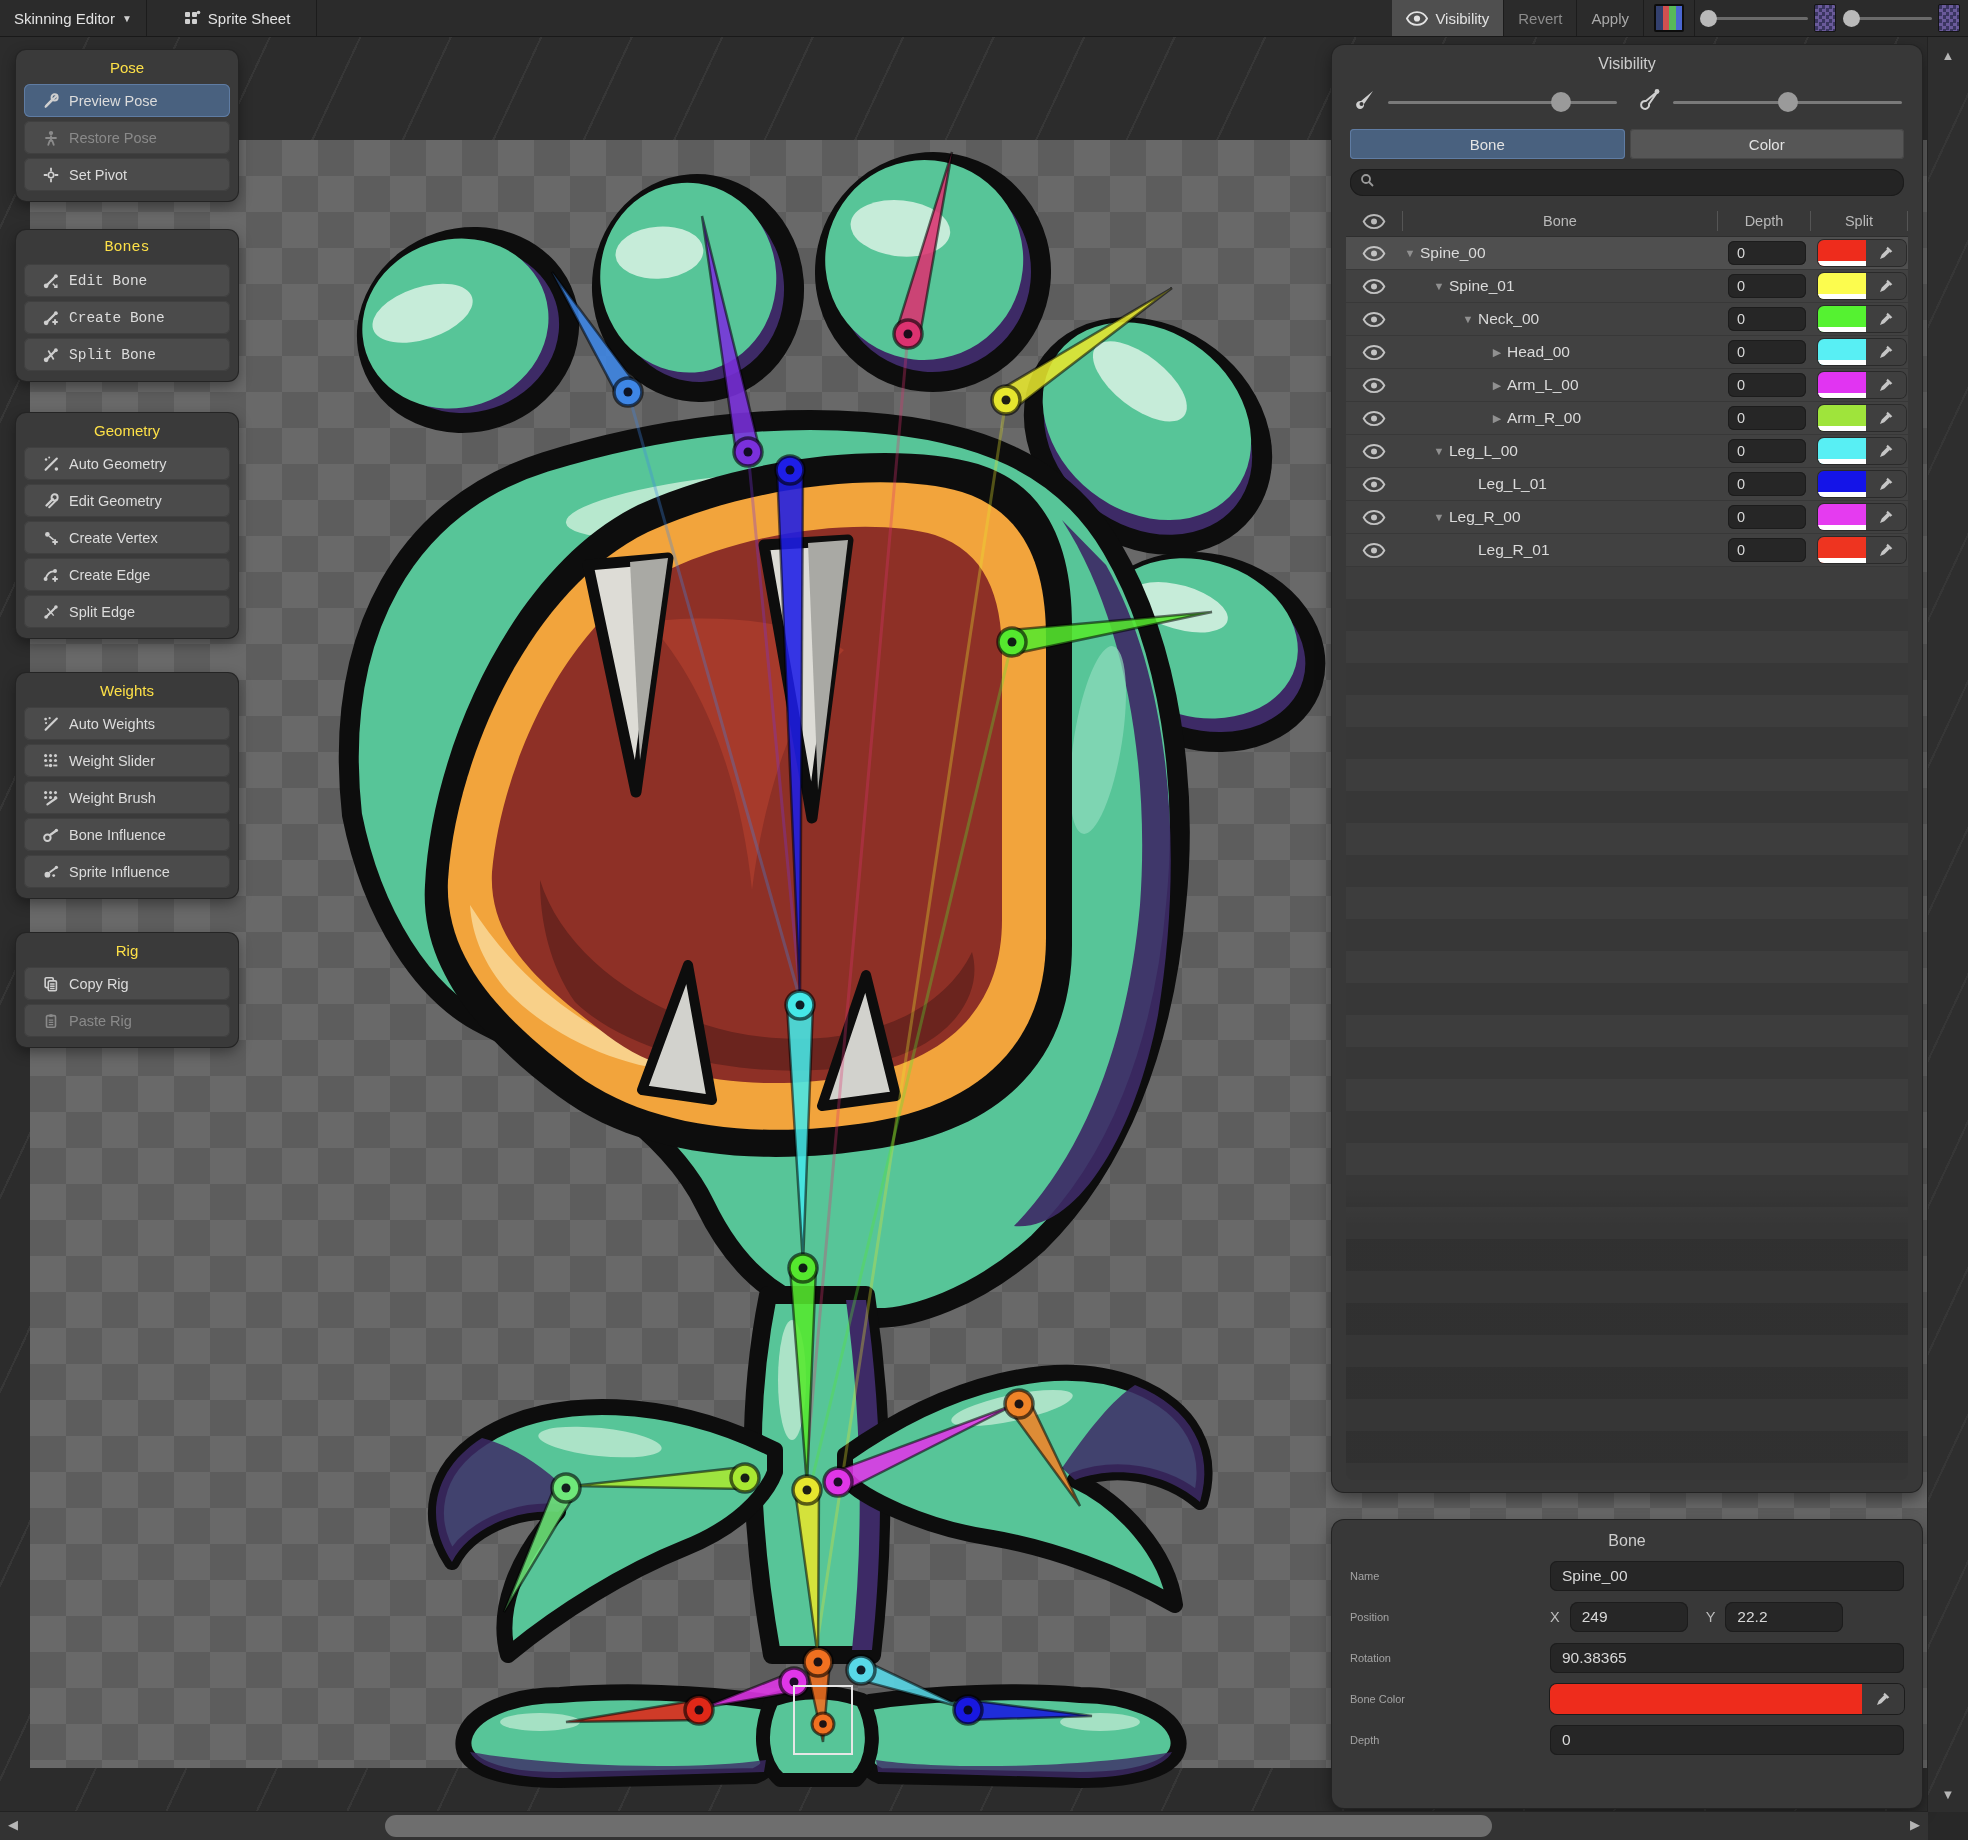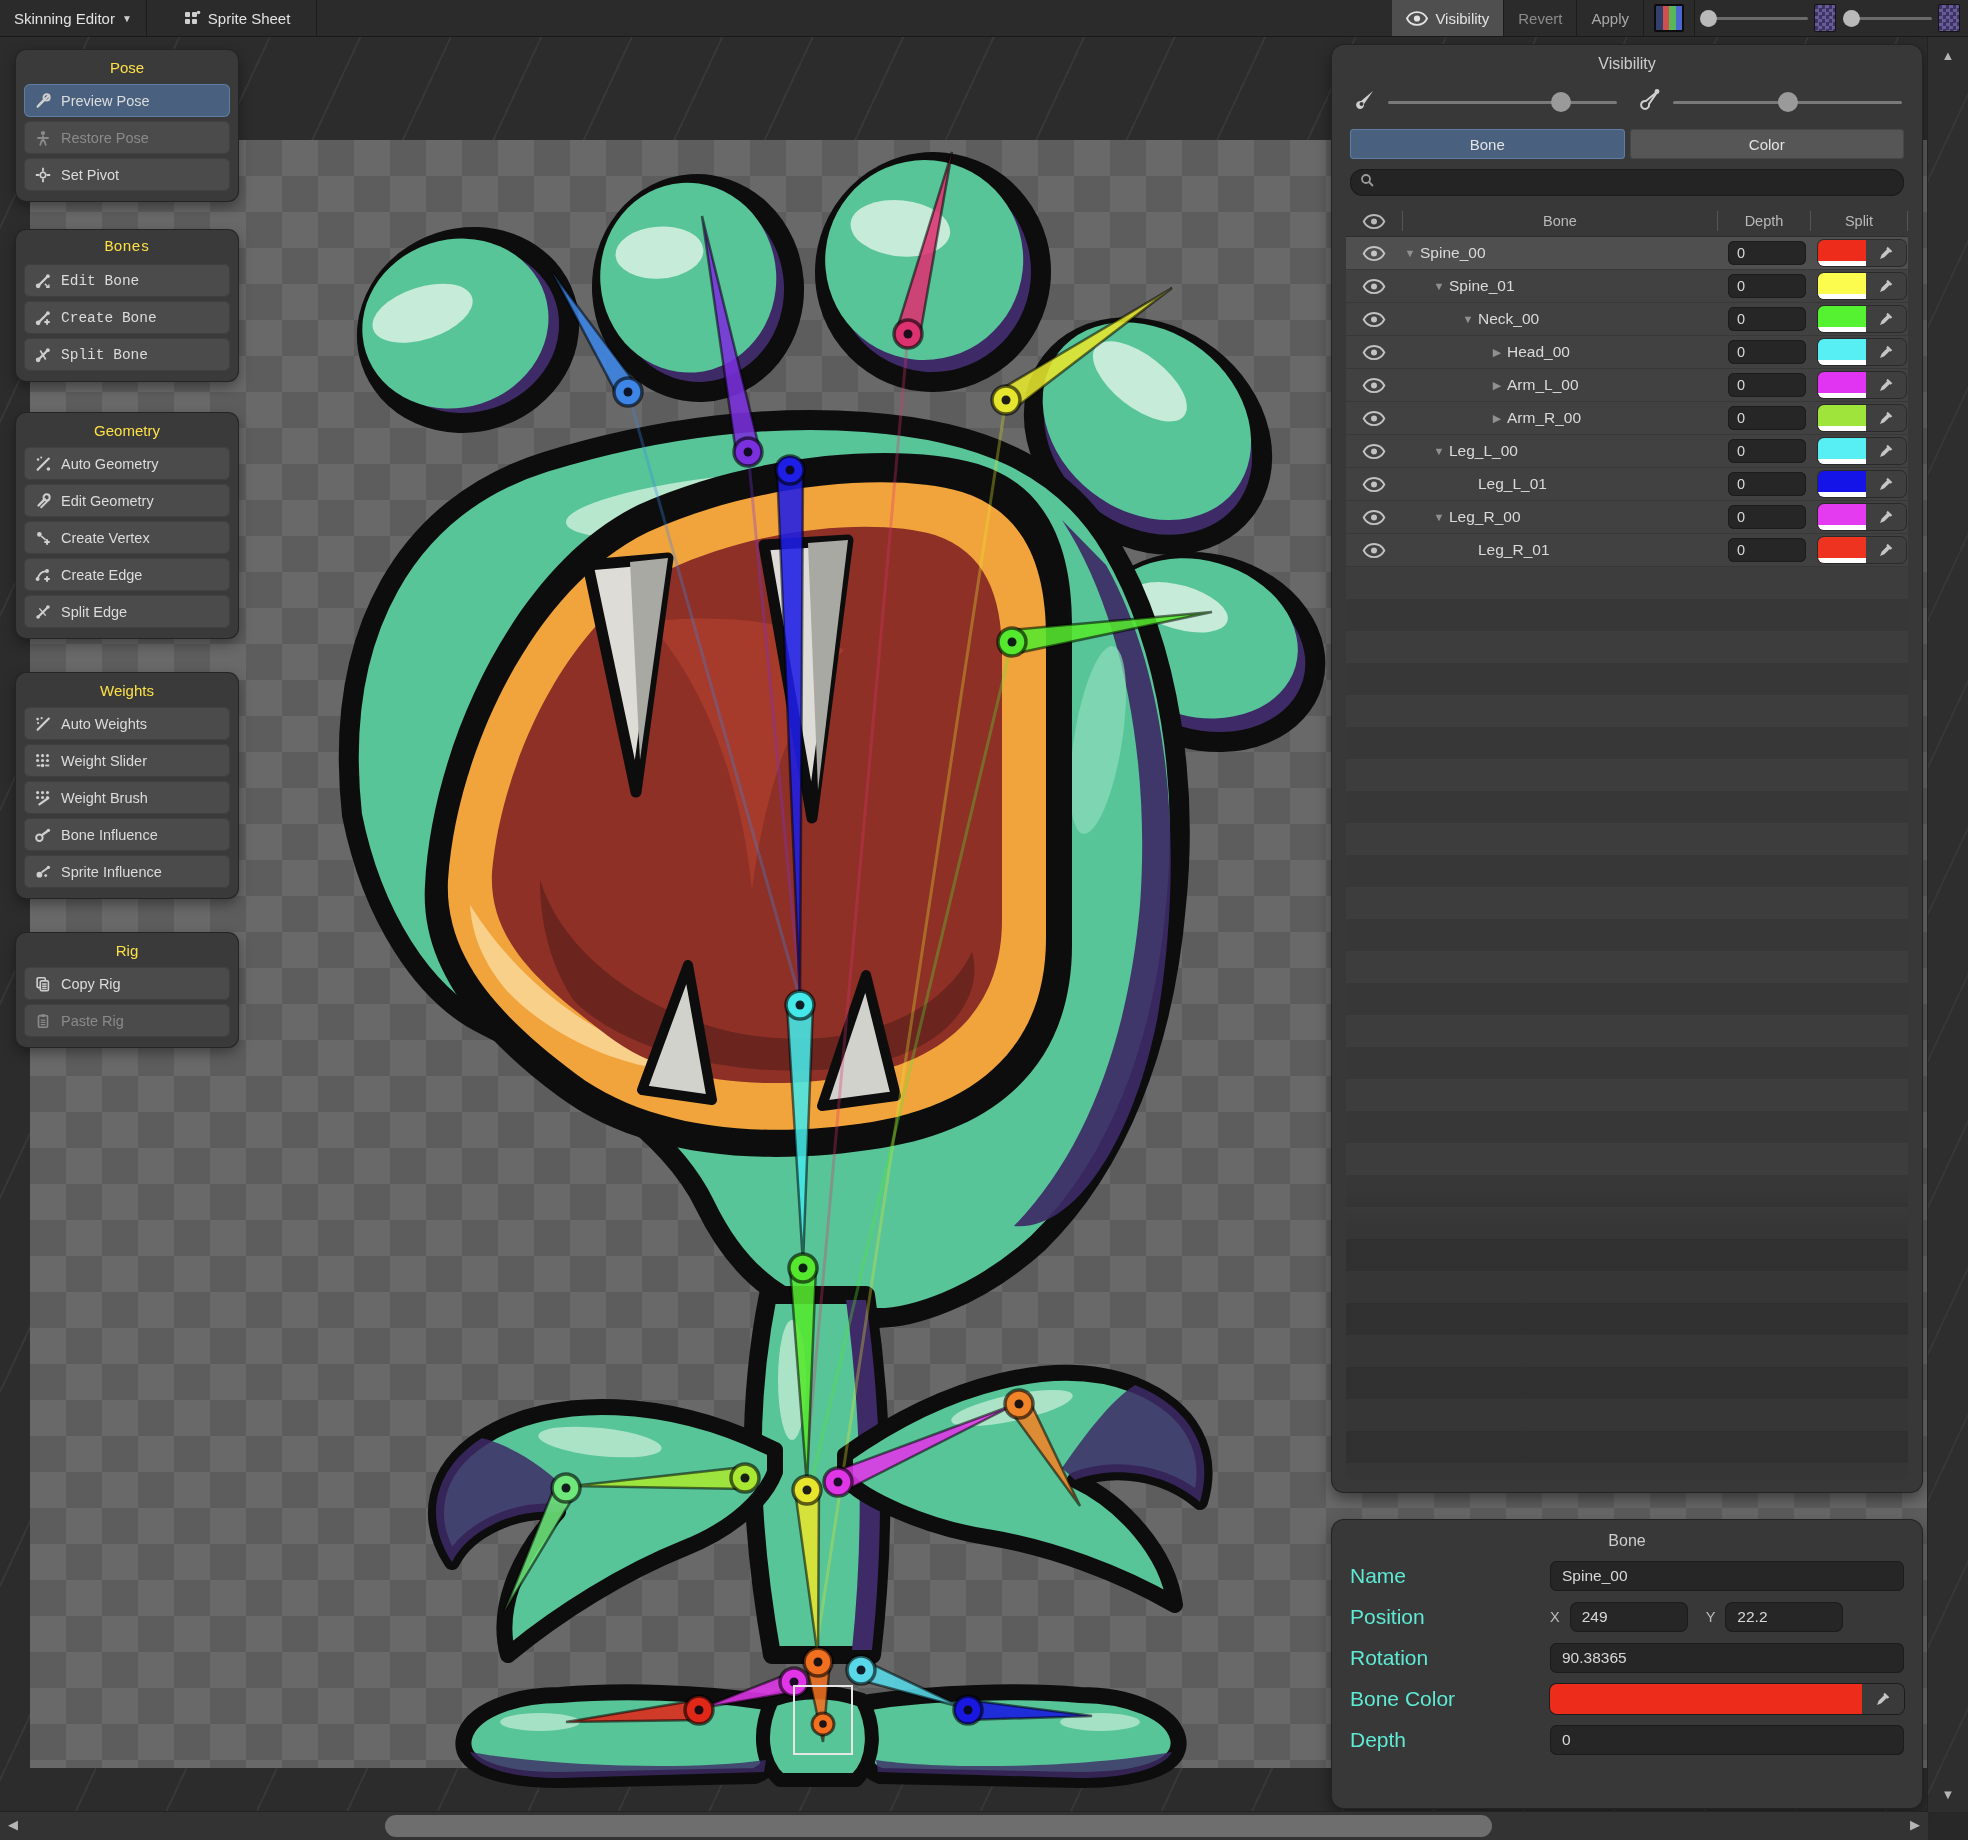--- a/index.html
+++ b/index.html
@@ -31,21 +31,21 @@
       background-image:repeating-linear-gradient(115deg,rgba(255,255,255,0) 0 80px,rgba(255,255,255,0.05) 80px 82px);z-index:1;}
   .checker{position:absolute;left:30px;top:104px;right:0;bottom:44px;
       background:repeating-conic-gradient(#696969 0% 25%,#5d5d5d 0% 50%);background-size:72px 72px;}
   svg.stage{position:absolute;inset:0;z-index:5;pointer-events:none;}
 
   
   .lpanel{position:absolute;left:16px;width:222px;background:#3a3a3a;border-radius:10px;
       box-shadow:0 0 0 1px #242424,0 5px 14px rgba(0,0,0,.4);z-index:30;padding:7px 8px 10px;box-sizing:border-box;}
   .lpanel h3{margin:2px 0 8px;font-size:15px;font-weight:400;color:#fde047;text-align:center;}
   .pbtn{display:flex;align-items:center;height:33px;background:#4b4b4b;border-radius:6px;margin-top:4px;
-      padding:0 8px;color:#dcdcdc;font-size:14.5px;box-shadow:inset 0 0 0 1px #404040;cursor:default;}
+      padding:0 16px;color:#dcdcdc;font-size:14.5px;box-shadow:inset 0 0 0 1px #404040;cursor:default;}
   .pbtn .bic{display:inline-flex;width:22px;justify-content:center;margin-right:7px;color:#cfcfcf;}
   .pbtn.sel{background:#49617f;box-shadow:inset 0 0 0 1px #5f7ca3;}
   .pbtn.dis{color:#8a8a8a;}
   .pbtn.dis .bic{color:#8a8a8a;}
   .bicon{width:18px;height:18px;}
 
   
   .rpanel{position:absolute;left:1332px;width:590px;background:#383838;border-radius:12px;
       box-shadow:0 0 0 1px #232323,0 6px 16px rgba(0,0,0,.45);z-index:30;box-sizing:border-box;}
   #visibility-panel{top:45px;height:1447px;display:flex;flex-direction:column;padding:8px 14px 12px;}
@@ -78,21 +78,21 @@
   .swatch{width:48px;height:26px;position:relative;display:inline-block;}
   .swatch:after{content:"";position:absolute;left:0;right:0;bottom:0;height:5px;background:#fff;}
   .dropper{flex:1;display:flex;align-items:center;justify-content:center;height:26px;background:#3f3f3f;}
   .vfiller{flex:1;border-radius:0 0 8px 8px;
       background:linear-gradient(180deg,rgba(0,0,0,0) 0 620px,rgba(0,0,0,0.12) 660px 100%),
                  repeating-linear-gradient(180deg,#3d3d3d 0 32px,#373737 32px 64px);}
 
   
   #bone-panel{top:1520px;height:288px;padding:10px 18px;}
   .brow{display:flex;align-items:center;height:32px;margin-bottom:9px;}
-  .blabel{width:200px;font-size:21px;color:#5eead4;}
+  .blabel{width:200px;font-size:11px;color:#a3a3a3;}
   .bval{flex:1;height:30px;background:#262626;border-radius:7px;box-shadow:inset 0 0 0 1px #1c1c1c;
       color:#d8d8d8;font-size:15.5px;line-height:30px;padding-left:12px;box-sizing:border-box;}
   .axis{font-size:14.5px;color:#bdbdbd;margin:0 10px 0 0;}
   .axis.y{margin-left:18px;}
   .smallval{width:118px;flex:none;border-radius:8px;}
   .colorbar{flex:1;height:30px;border-radius:7px;overflow:hidden;display:flex;box-shadow:0 0 0 1px #1c1c1c;}
   .colorfill{flex:1;}
   .colorbar .dropper{width:42px;flex:none;height:30px;background:#3a3a3a;}
 
   

